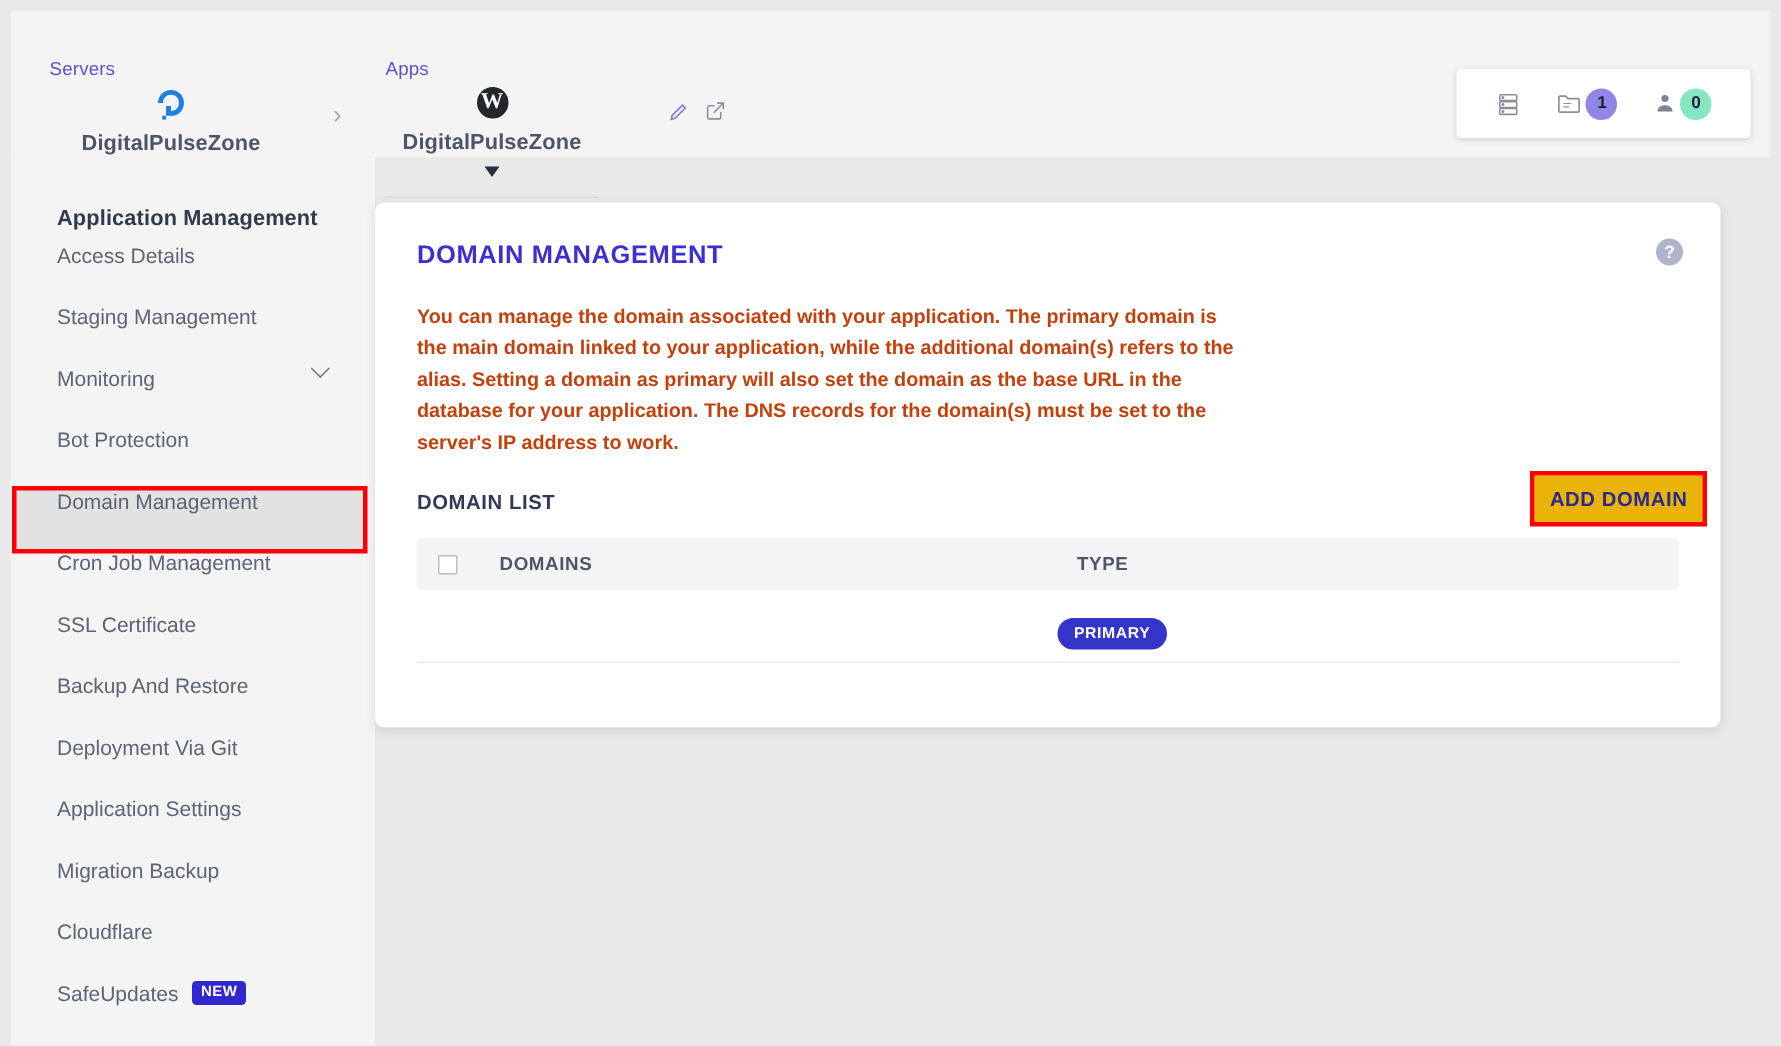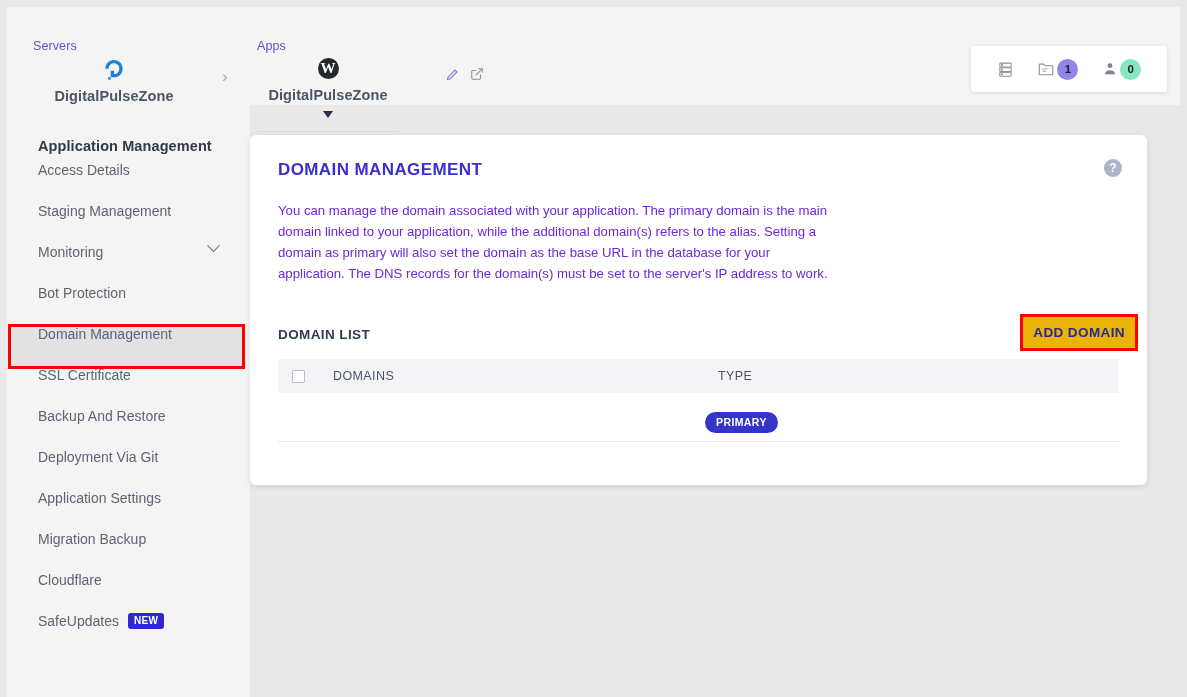--- a/index.html
+++ b/index.html
@@ -168,21 +168,22 @@
     font-weight: bold;
     color: #3b2fd0;
     letter-spacing: .4px;
   }
   #desc {
     position: absolute;
     left: 28px; top: 52px;
     width: 552px;
     font-size: 13.2px;
     line-height: 21px;
-    color: #6d28d9;
+    color: #c2410c;
+    font-weight: bold;
   }
   #help-icon {
     position: absolute;
     right: 25px; top: 24px;
     width: 18px; height: 18px;
     border-radius: 50%;
     background: #aeb4cc;
     color: #fff;
     font-size: 12px;
     font-weight: bold;
@@ -215,21 +216,21 @@
   #thead {
     position: absolute;
     left: 28px; top: 224px;
     width: 841px; height: 34px;
     background: #f4f4f6;
     display: flex;
     align-items: center;
   }
   .th {
     font-size: 12.5px;
-    font-weight: normal;
+    font-weight: bold;
     color: #4d5666;
     letter-spacing: .4px;
   }
   .cb {
     width: 13px; height: 13px;
     border: 1px solid #b9bec8;
     background: #fff;
     border-radius: 1px;
     margin-left: 14px;
     margin-right: 28px;
@@ -350,20 +351,23 @@
         <span>Monitoring</span>
         <span class="chev"></span>
       </div>
       <div class="nav-item">
         <span>Bot Protection</span>
       </div>
       <div class="nav-item active boxed">
         <span>Domain Management</span>
       </div>
       <div class="nav-item">
+        <span>Cron Job Management</span>
+      </div>
+      <div class="nav-item">
         <span>SSL Certificate</span>
       </div>
       <div class="nav-item">
         <span>Backup And Restore</span>
       </div>
       <div class="nav-item">
         <span>Deployment Via Git</span>
       </div>
       <div class="nav-item">
         <span>Application Settings</span>

